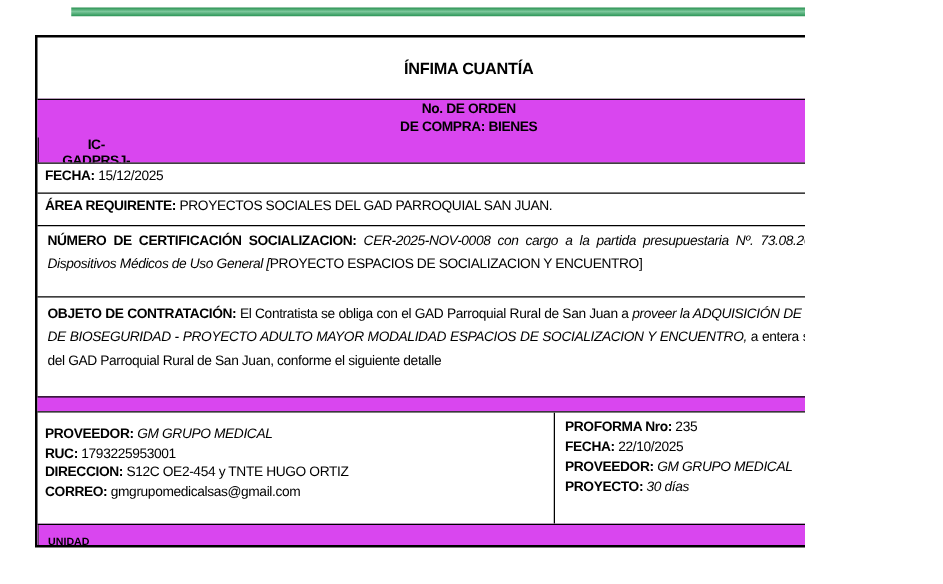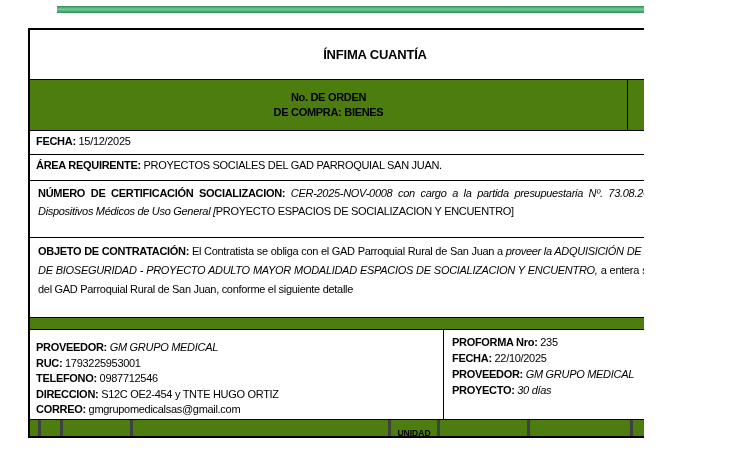--- a/index.html
+++ b/index.html
@@ -5,39 +5,39 @@
   html,body{margin:0;padding:0;background:#ffffff;}
   .screen{position:relative;width:644px;height:467px;background:#ffffff;overflow:hidden;
           font-family:"Liberation Sans","DejaVu Sans",sans-serif;color:#000;}
   .accent-bar{position:absolute;left:57px;top:6px;width:690px;height:7px;
           background:linear-gradient(to bottom,#27904f 0%,#7cc89c 45%,#2a9455 100%);}
   .vscroll{position:absolute;left:745px;top:25px;width:6px;height:403px;background:#1e1e1e;}
   .doc{position:absolute;left:28px;top:28px;width:694px;border:2px solid #000;box-sizing:border-box;
        font-size:11px;letter-spacing:-0.3px;}
   .row{box-sizing:border-box;position:relative;overflow:hidden;}
   .row + .row{border-top:1px solid #000;}
-  .gray{background:#4d7c0f;}
+  .gray{background:#d946ef;flex-direction:column;}
   .r-title{height:49px;display:flex;align-items:center;justify-content:center;}
   .r-title span{font-weight:bold;font-size:13px;letter-spacing:-0.2px;}
   .r-order{height:51px;display:flex;}
   .r-order .ocell{display:flex;flex-direction:column;align-items:center;justify-content:center;
        font-weight:bold;line-height:15px;}
   .r-order .left{flex:1;}
   .r-order .right{width:92px;border-left:1px solid #000;line-height:13px;text-align:center;}
   .r-line{padding:4px 6px 0 6px;}
   .r-fecha{height:24px;}
   .r-area{height:26px;}
   .r-cert{height:57px;padding:3px 8px 0 8px;text-align:justify;line-height:18px;}
   .r-obj{height:80px;padding:4px 24px 0 8px;text-align:justify;line-height:19px;}
   .r-spacer{height:12px;}
   .r-prov{height:90px;display:flex;}
   .r-prov .pleft{width:413px;padding:10px 6px 0 6px;line-height:15.5px;box-sizing:border-box;}
   .r-prov .pright{flex:1;border-left:1px solid #000;padding:4px 6px 0 8px;line-height:16px;box-sizing:border-box;}
   .r-items{height:17px;display:flex;}
-  .r-items .icell{box-sizing:border-box;border-left:3px solid #404040;height:100%;
+  .r-items .icell{box-sizing:border-box;border-left:1px solid #404040;height:100%;
        display:flex;justify-content:center;}
   .r-items .icell:first-child{border-left:none;}
   .r-items .icell span{font-weight:bold;font-size:8.5px;margin-top:8px;letter-spacing:0;}
   .lbl{font-weight:bold;}
   .ital{font-style:italic;}
   .close-btn{position:absolute;left:681px;top:437px;width:66px;height:24px;
        background:#ec4899;border:2px solid #f97316;font-family:"Liberation Sans","DejaVu Sans",sans-serif;
        font-size:12px;color:#000;padding:0;}
 </style>
 </head>
@@ -82,21 +82,20 @@
     <div class="row r-obj">
       <span class="lbl">OBJETO DE CONTRATACIÓN:</span><span> El Contratista se obliga con el GAD Parroquial Rural de San Juan a </span><span class="ital">proveer la ADQUISICIÓN DE MATERIAL DE BIOSEGURIDAD - PROYECTO ADULTO MAYOR MODALIDAD ESPACIOS DE SOCIALIZACION Y ENCUENTRO,</span><span> a entera satisfacción del GAD Parroquial Rural de San Juan, conforme el siguiente detalle</span>
     </div>
 
     <div class="row r-spacer gray"></div>
 
     <div class="row r-prov">
       <div class="pleft">
         <div><span class="lbl">PROVEEDOR:</span><span class="ital"> GM GRUPO MEDICAL</span></div>
         <div><span class="lbl">RUC:</span><span> 1793225953001</span></div>
-        <div><span class="lbl">TELEFONO:</span><span> 0987712546</span></div>
         <div><span class="lbl">DIRECCION:</span><span> S12C OE2-454 y TNTE HUGO ORTIZ</span></div>
         <div><span class="lbl">CORREO:</span><span> gmgrupomedicalsas@gmail.com</span></div>
       </div>
       <div class="pright">
         <div><span class="lbl">PROFORMA Nro:</span><span> 235</span></div>
         <div><span class="lbl">FECHA:</span><span> 22/10/2025</span></div>
         <div><span class="lbl">PROVEEDOR:</span><span class="ital">  GM GRUPO MEDICAL</span></div>
         <div><span class="lbl">PROYECTO:</span><span class="ital"> 30 días</span></div>
       </div>
     </div>

